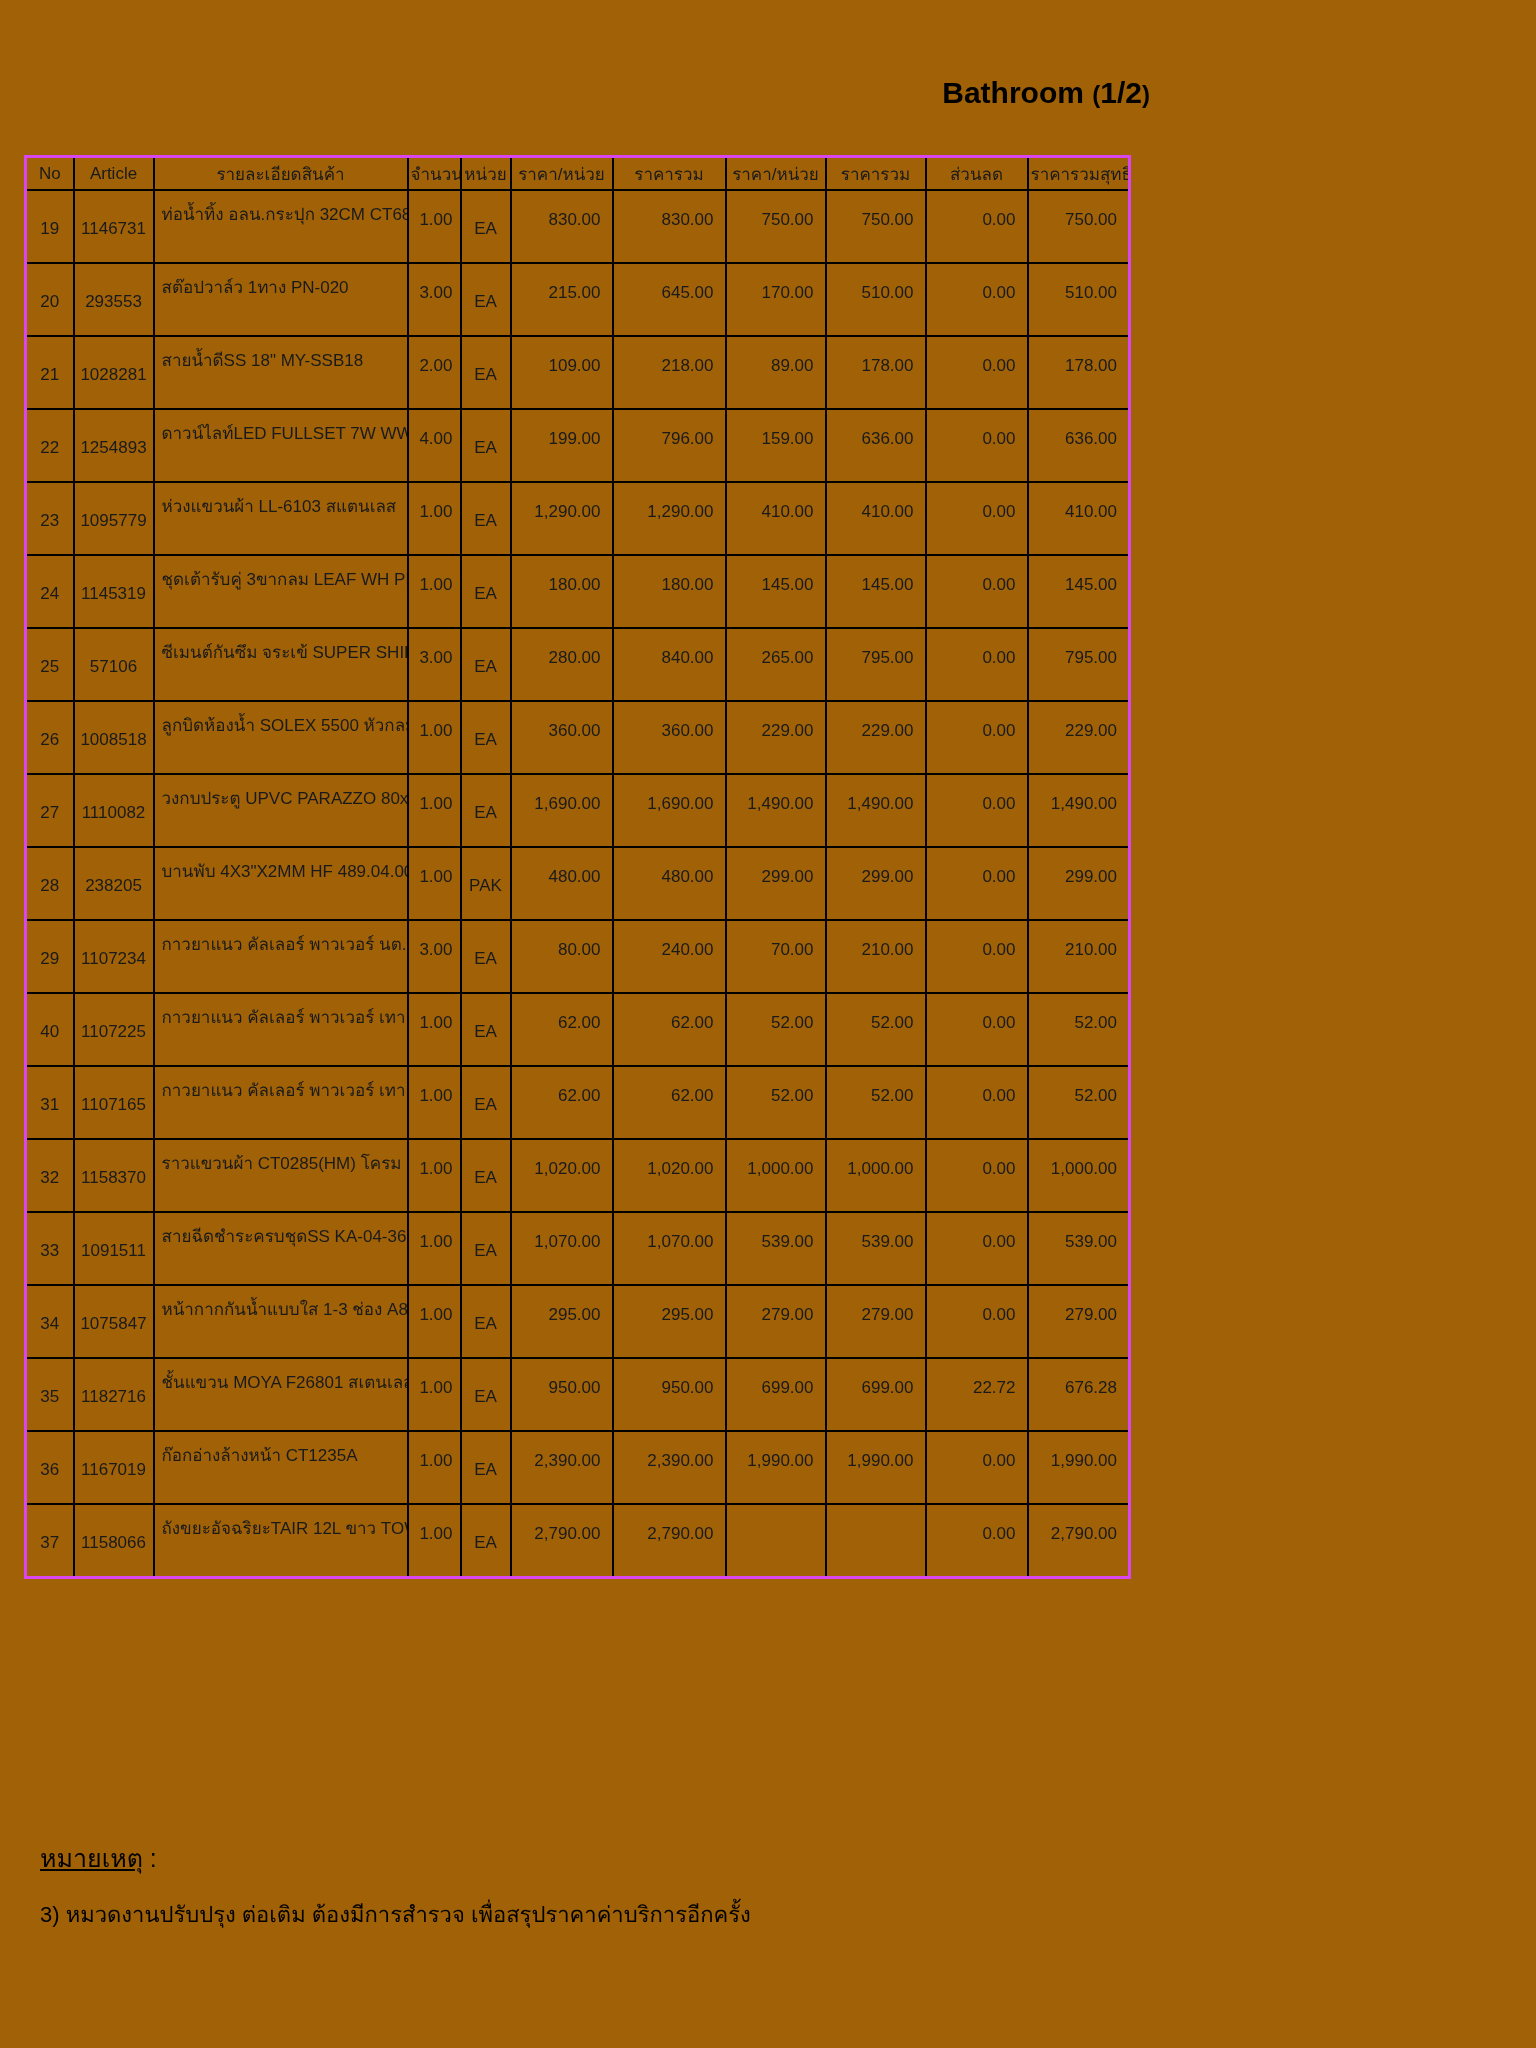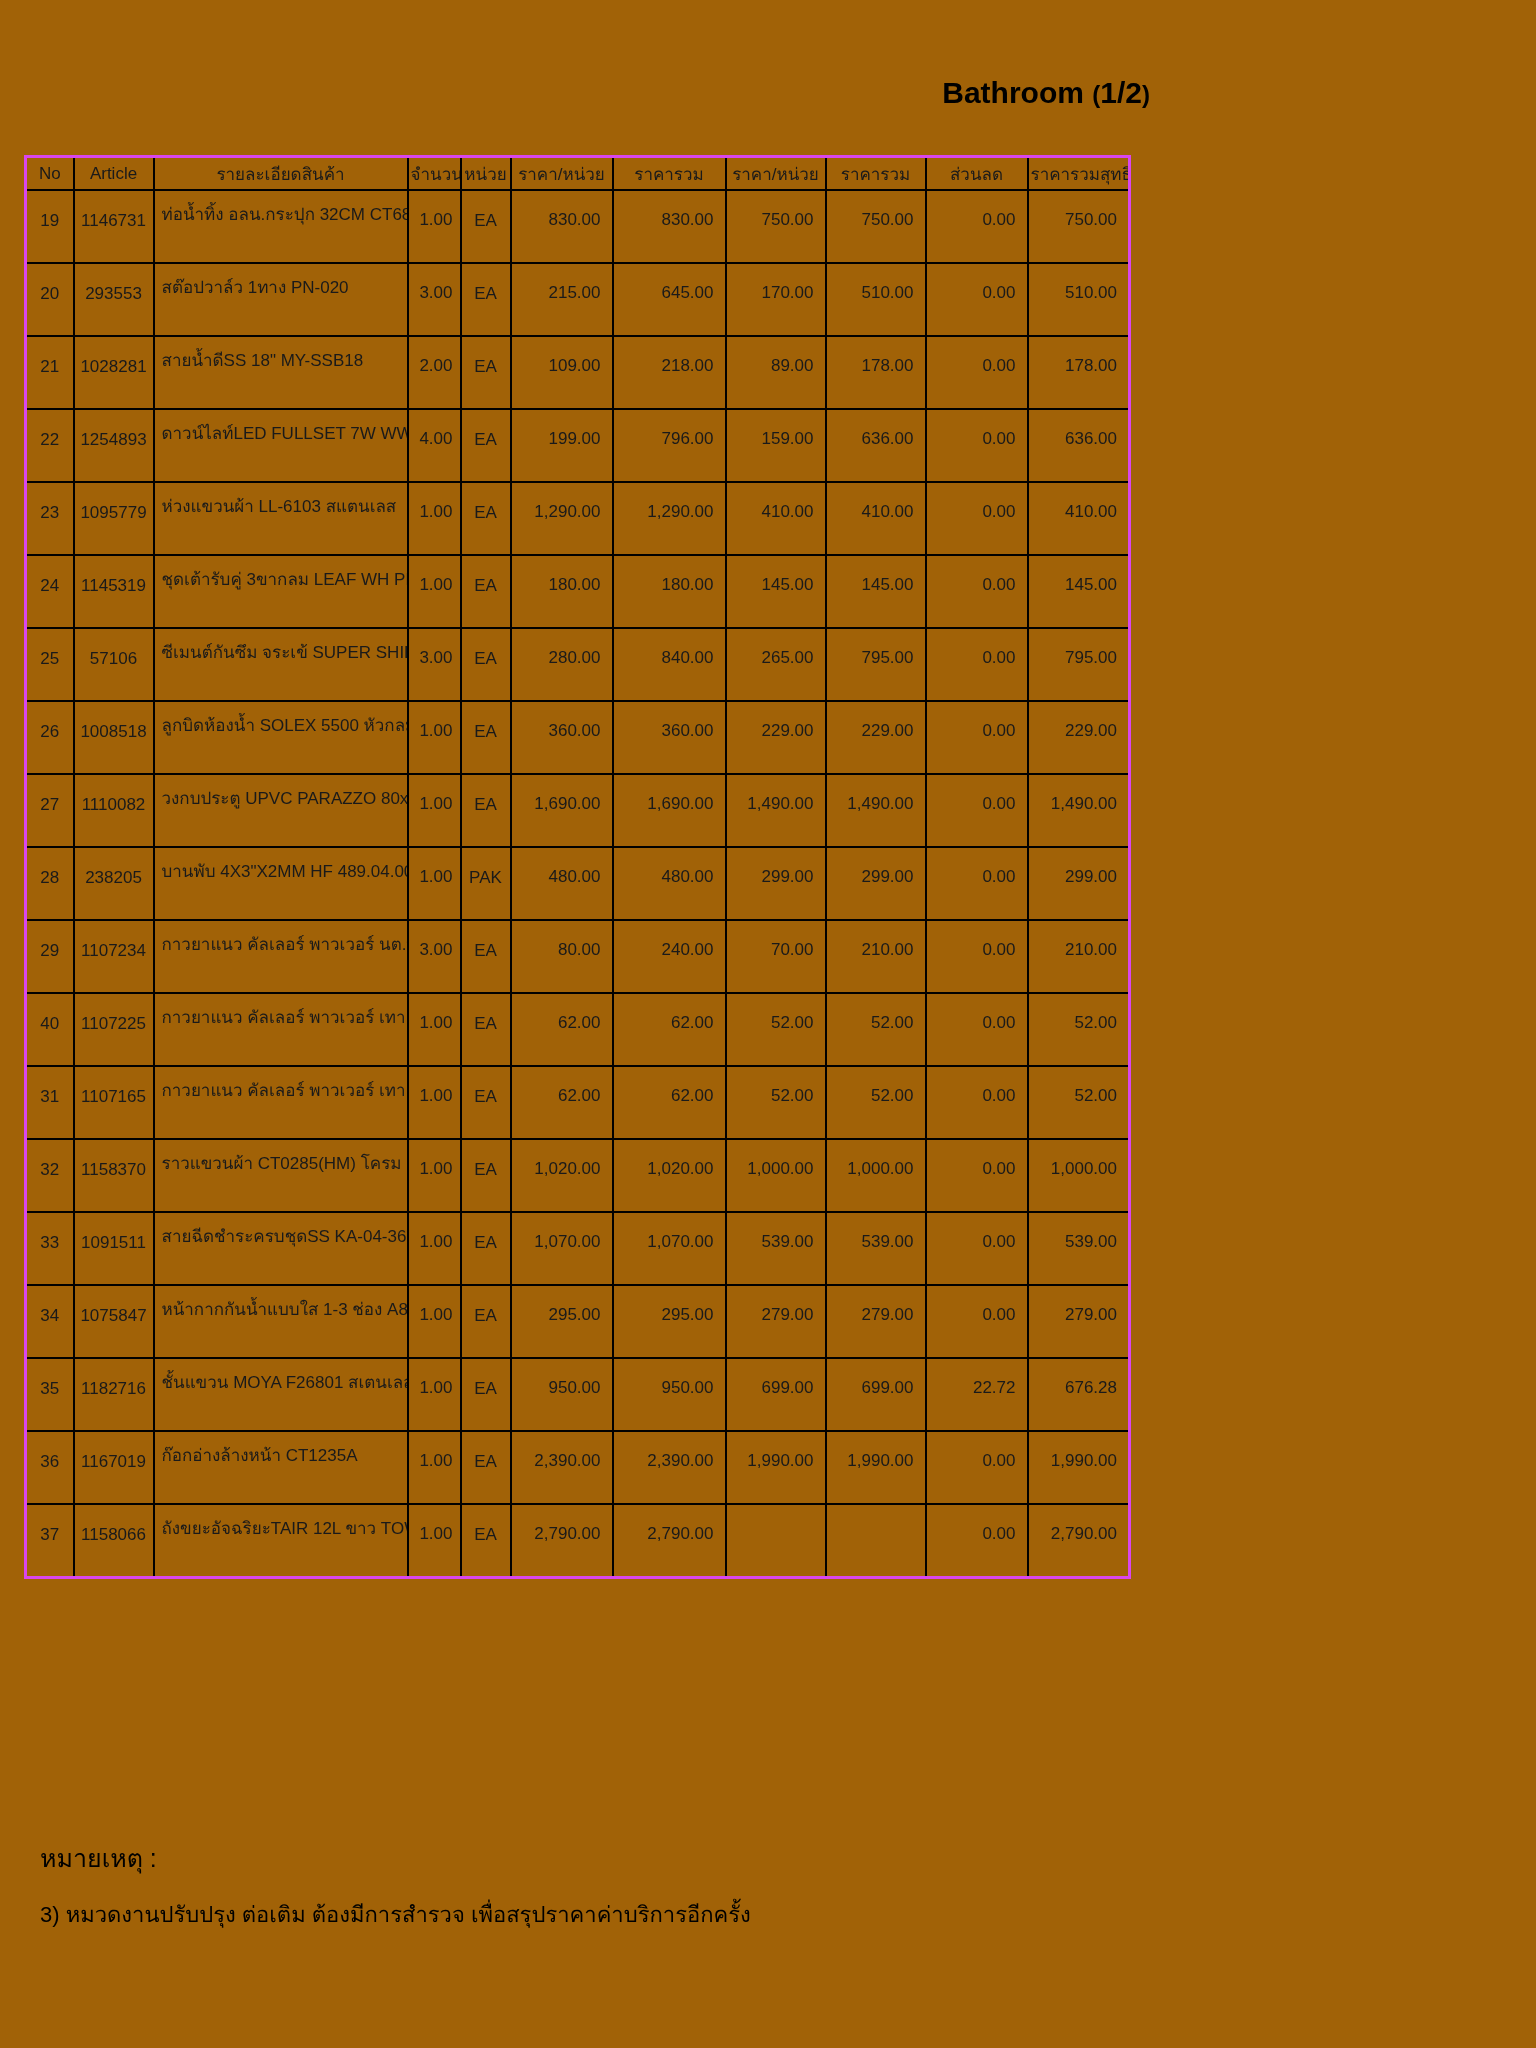--- a/index.html
+++ b/index.html
@@ -56,21 +56,21 @@
     padding: 2px 2px;
   }
   .price-table tbody tr {
     height: 73px;
   }
   .price-table tbody td {
     vertical-align: top;
   }
   td.c-no, td.c-article, td.c-unit {
     text-align: center;
-    padding-top: 20px;
+    padding-top: 28px;
   }
   td.c-desc {
     text-align: left;
     padding: 9px 1px 0 7px;
   }
   td.c-qty {
     text-align: right;
     padding: 19px 7px 12px 0;
   }
   td.c-num {
@@ -82,20 +82,21 @@
     left: 40px;
     top: 1838px;
     width: 1460px;
     color: #000000;
   }
   .notes-heading {
     font-size: 25px;
     margin-bottom: 14px;
   }
   .notes-heading .u {
+    text-decoration: underline;
   }
   .note-line {
     font-size: 22px;
     line-height: 45.5px;
     white-space: nowrap;
   }
 </style>
 </head>
 <body>
 

